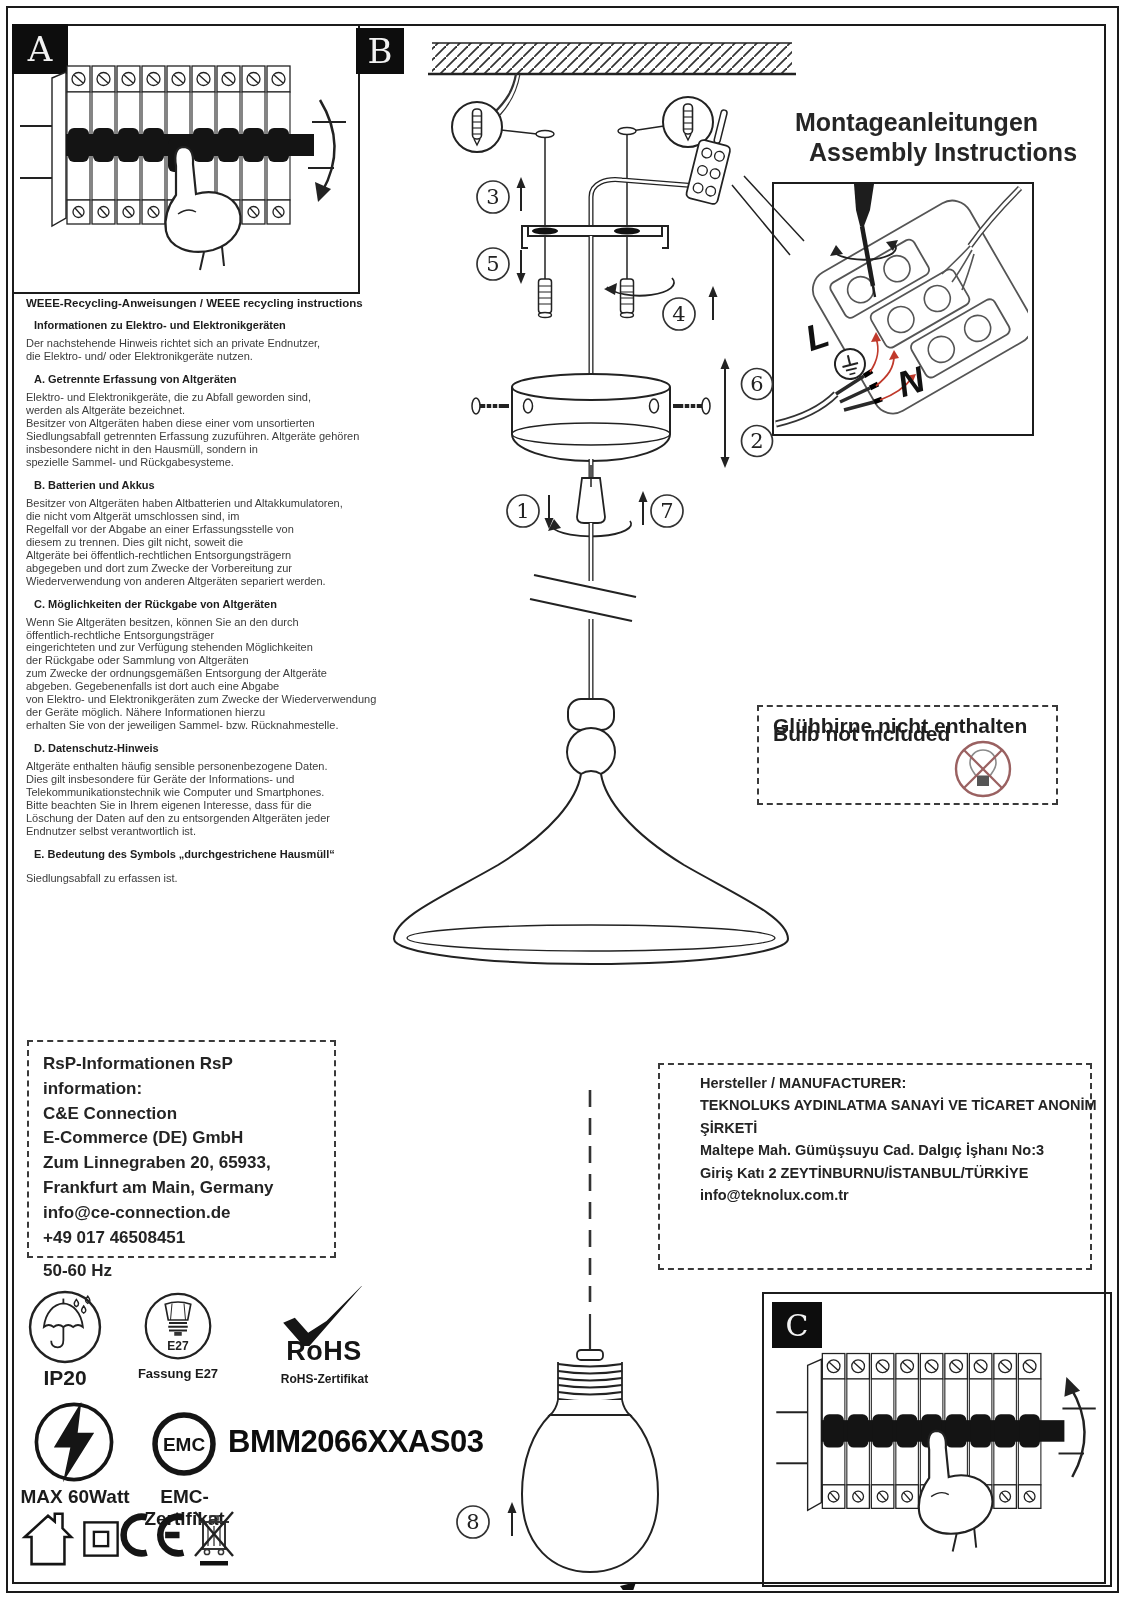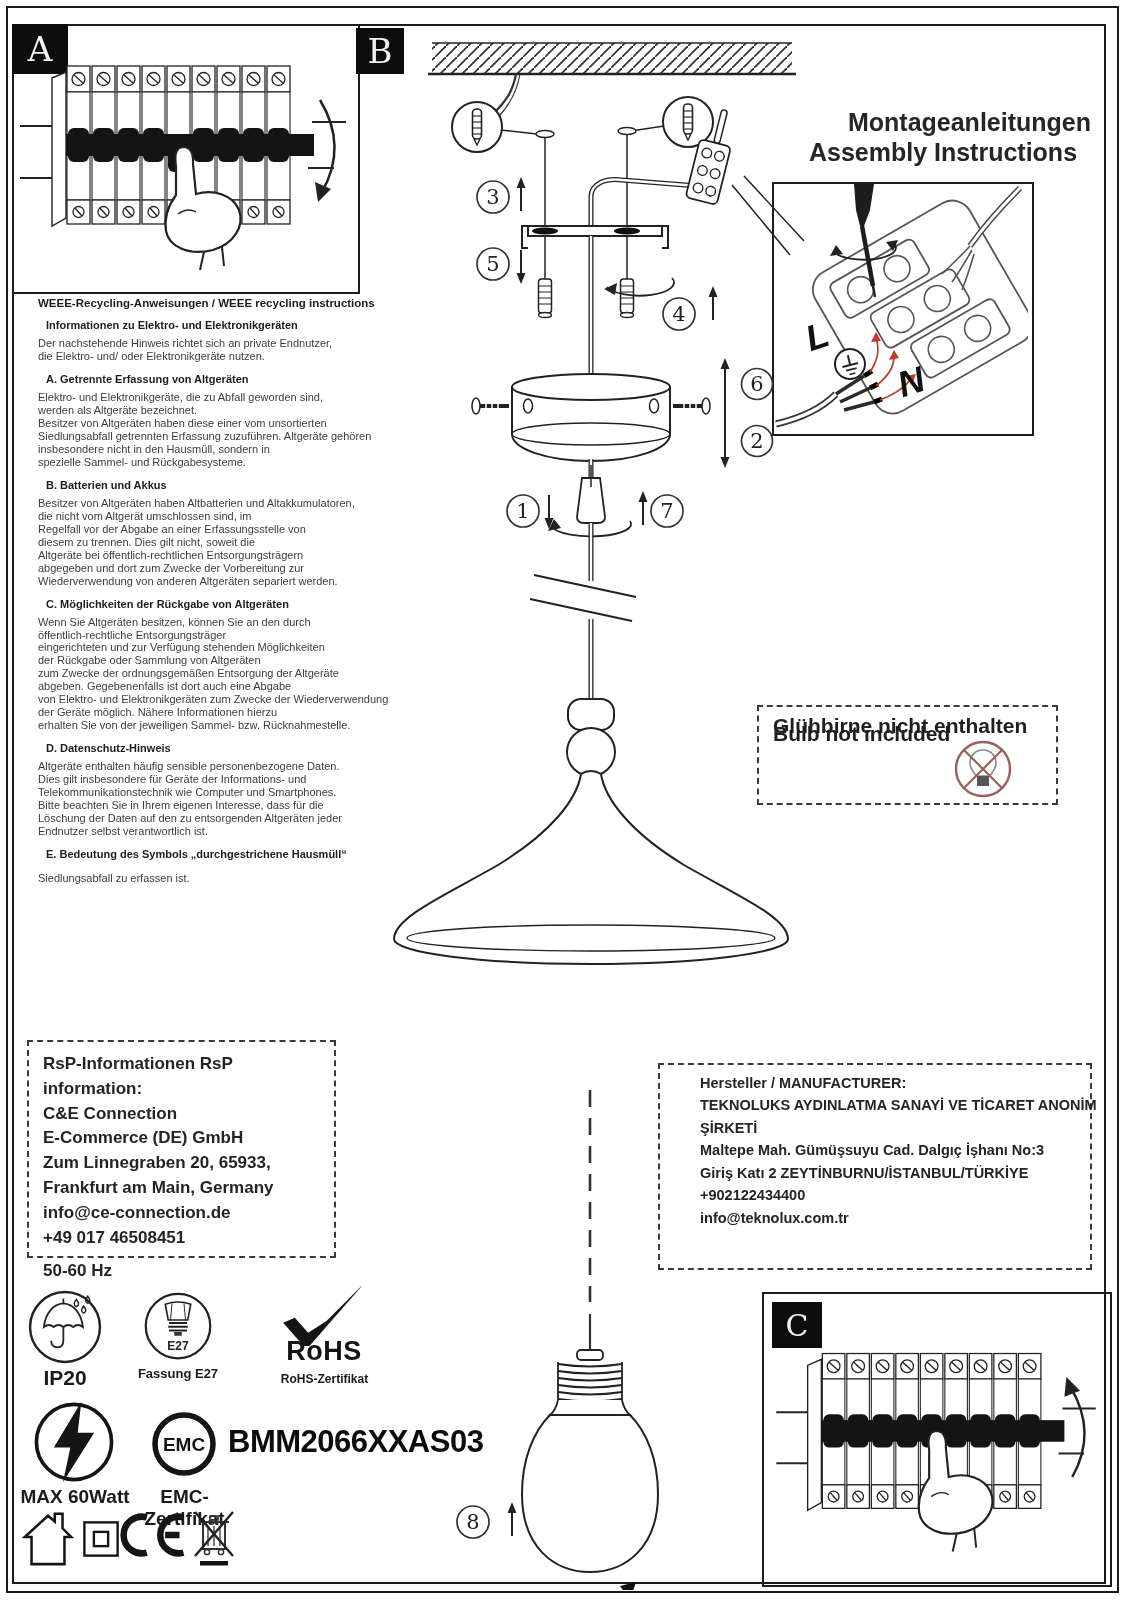--- a/index.html
+++ b/index.html
@@ -98,26 +98,26 @@
     <line x1="188" y1="210" x2="184" y2="228" stroke="#222" stroke-width="2"></line>
     <line x1="206" y1="205" x2="208" y2="224" stroke="#222" stroke-width="2"></line>
     <path d="M304,58 Q332,104 306,150" fill="none" stroke="#222" stroke-width="2.5"></path>
     <polygon points="302,160 299,140 315,147" fill="#222"></polygon>
   </svg>
 
   <div class="abs seclabel" style="left:356px;top:28px;width:48px;height:46px;">
     <span>B</span>
   </div>
 
-  <div class="abs" style="left:795px;top:108px;width:296px;text-align:right;font-size:25px;font-weight:700;
+  <div class="abs" style="left:795px;top:108px;width:296px;text-align:left;font-size:25px;font-weight:700;
               color:#262626;">Montageanleitungen</div>
   <div class="abs" style="left:795px;top:138px;width:296px;text-align:center;font-size:25px;font-weight:700;
               color:#262626;">Assembly Instructions</div>
 
-  <div class="abs" style="left:38px;top:297px;width:412px;">
+  <div class="abs" style="left:26px;top:297px;width:412px;">
     <p class="weee-title">WEEE-Recycling-Anweisungen / WEEE recycling instructions</p>
     <p class="weee-h">Informationen zu Elektro- und Elektronikgeräten</p>
     <p class="weee-p pre">Der nachstehende Hinweis richtet sich an private Endnutzer,
  die Elektro- und/ oder Elektronikgeräte nutzen.</p>
     <p class="weee-h">A. Getrennte Erfassung von Altgeräten</p>
     <p class="weee-p pre">Elektro- und Elektronikgeräte, die zu Abfall geworden sind,
  werden als Altgeräte bezeichnet.
 Besitzer von Altgeräten haben diese einer vom unsortierten
 Siedlungsabfall getrennten Erfassung zuzuführen. Altgeräte gehören
 insbesondere nicht in den Hausmüll, sondern in
@@ -360,21 +360,20 @@
     <div>+49 017 46508451</div>
     <div style="margin-top:8px;">50-60 Hz</div>
   </div>
 
   <div class="abs dashedbox" style="left:658px;top:1063px;width:430px;height:203px;"></div>
   <div class="abs" style="left:672px;top:1072px;width:408px;font-size:14.5px;font-weight:700;color:#242424;line-height:1.55;margin-left:28px;">
     <div>Hersteller / MANUFACTURER:</div>
     <div>TEKNOLUKS AYDINLATMA SANAYİ VE TİCARET ANONİM ŞİRKETİ</div>
     <div>Maltepe Mah. Gümüşsuyu Cad. Dalgıç İşhanı No:3</div>
     <div>Giriş Katı 2 ZEYTİNBURNU/İSTANBUL/TÜRKİYE</div>
-    <div>+902122434400</div>
     <div>info@teknolux.com.tr</div>
   </div>
 
   <svg class="abs" style="left:26px;top:1288px;" width="78" height="78" viewBox="0 0 96 96" xmlns="http://www.w3.org/2000/svg">
     <circle cx="48" cy="48" r="43" fill="none" stroke="#222" stroke-width="3"></circle>
     <path d="M22,48 C24,30 34,20 46,19 C58,20 68,30 70,48 Q64,43 58,48 Q52,43 46,48 Q40,43 34,48 Q28,43 22,48 Z" fill="#fff" stroke="#222" stroke-width="2.2"></path>
     <line x1="46" y1="13" x2="46" y2="19" stroke="#222" stroke-width="2.2"></line>
     <line x1="46" y1="48" x2="46" y2="64" stroke="#222" stroke-width="2.2"></line>
     <path d="M46,64 Q46,73 39,73 Q31,73 31,65" fill="none" stroke="#222" stroke-width="2.2"></path>
     <path d="M62,14 C65,18 66,21 62,23 C58,21 59,18 62,14 Z" fill="none" stroke="#222" stroke-width="1.8"></path>

